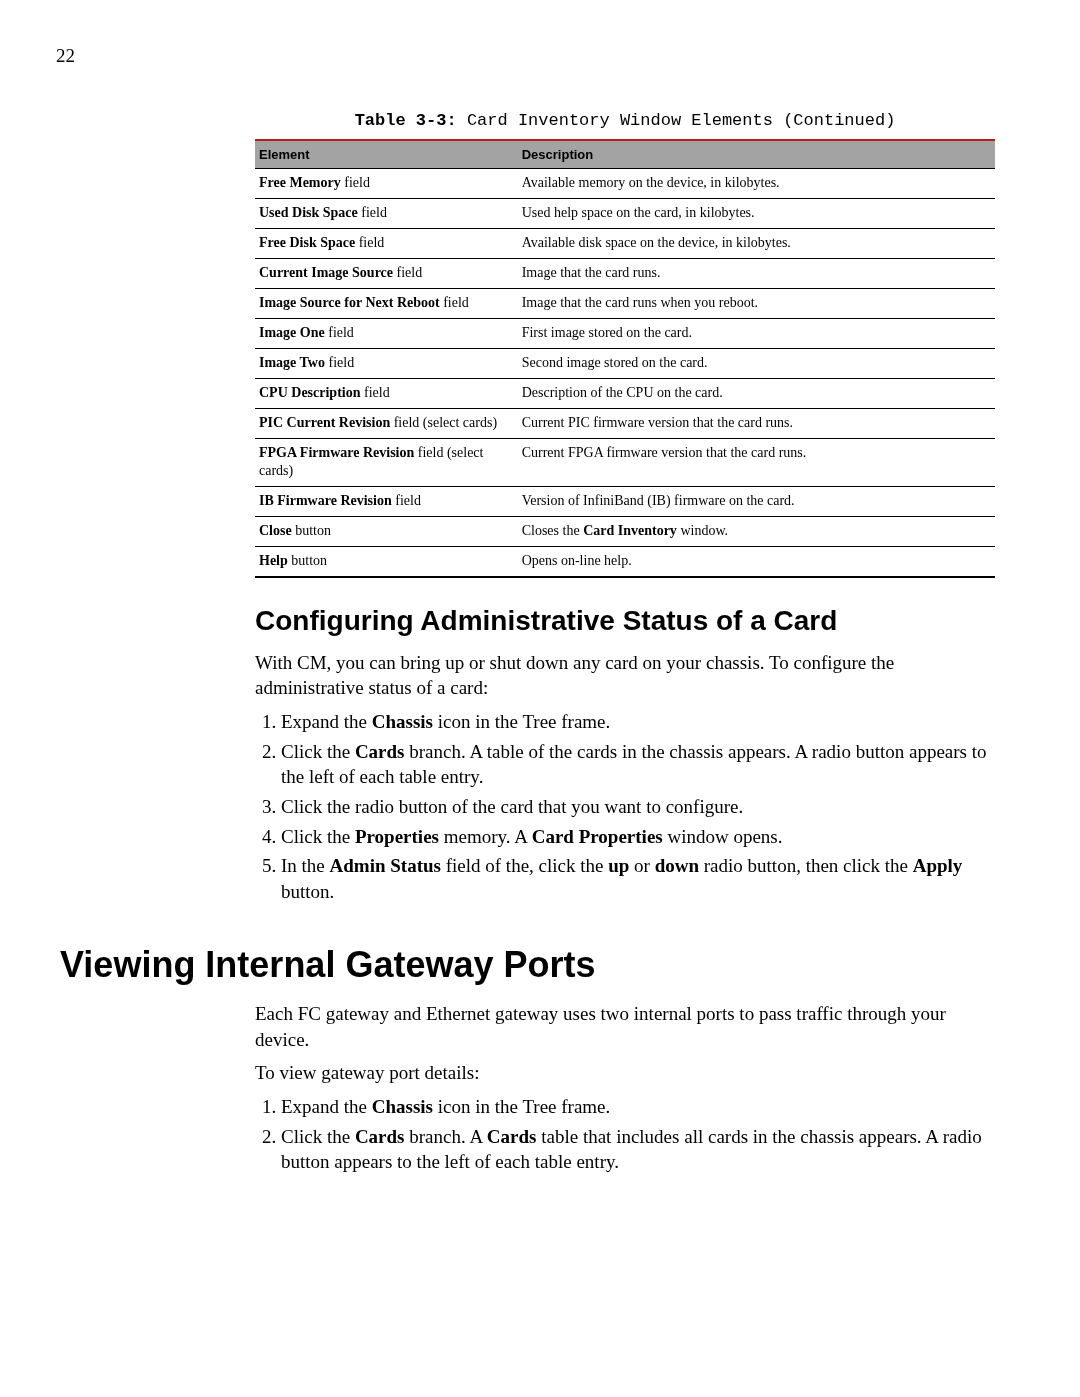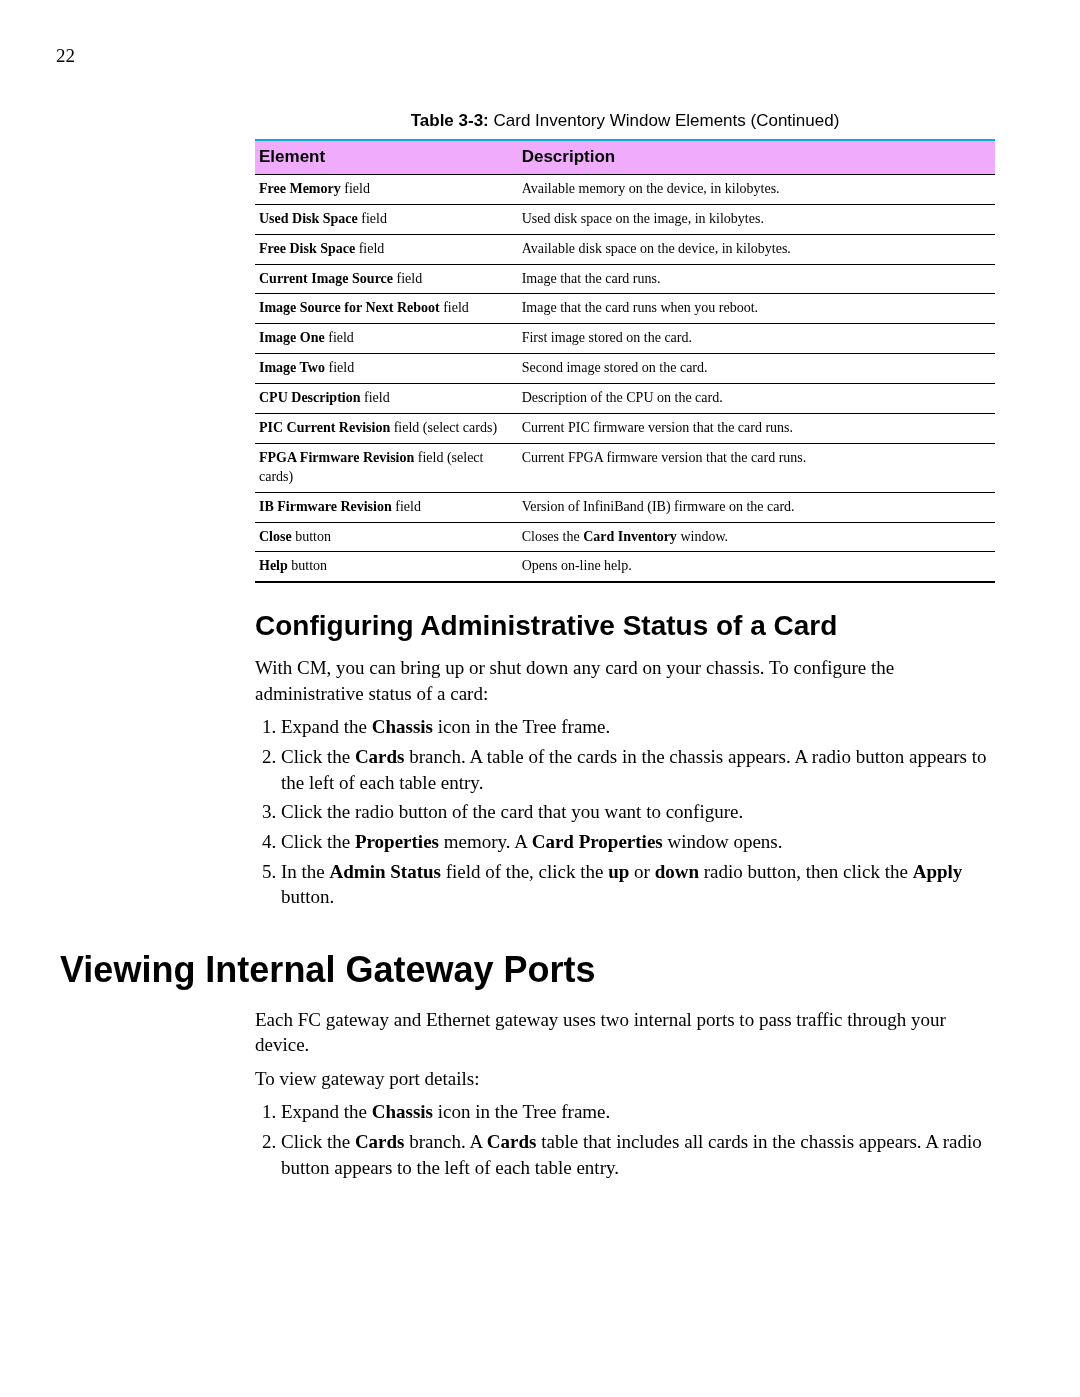--- a/index.html
+++ b/index.html
@@ -23,43 +23,43 @@
     left: 56px;
     font-size: 19px;
   }
   .content {
     margin-left: 195px;
     width: 740px;
     padding-top: 55px;
   }
   .caption {
     text-align: center;
-    font-family: Liberation Sans, sans-serif;
+    font-family: Liberation Mono, monospace;
     font-size: 17px;
     margin-bottom: 6px;
   }
   .caption .cap-label { font-weight: bold; }
   table.inv {
     border-collapse: collapse;
     width: 100%;
   }
   table.inv th, table.inv td {
     border-top: 1px solid #000;
     border-bottom: 1px solid #000;
     padding: 5px 6px 5px 4px;
     text-align: left;
     vertical-align: top;
     font-size: 14px;
   }
   table.inv thead th {
-    background: #f0abfc;
+    background: #a3a3a3;
     font-family: Arial, Helvetica, sans-serif;
     font-weight: bold;
-    font-size: 17px;
-    border-top: 2px solid #0ea5e9;
+    font-size: 13px;
+    border-top: 2px solid #b91c1c;
   }
   table.inv tbody tr:last-child td { border-bottom: 2px solid #000; }
   table.inv td.elem b { font-weight: bold; }
   table.inv td.elem { width: 35.5%; }
   h2.sub {
     font-family: Arial, Helvetica, sans-serif;
     font-weight: bold;
     font-size: 28px;
     margin: 24px 0 10px 0;
   }
@@ -115,21 +115,21 @@
           <th>Description</th>
         </tr>
       </thead>
       <tbody id="inv-body">
           <tr>
             <td class="elem"><b>Free Memory</b> field</td>
             <td>Available memory on the device, in kilobytes.</td>
           </tr>
           <tr>
             <td class="elem"><b>Used Disk Space</b> field</td>
-            <td>Used disk space on the image, in kilobytes.</td>
+            <td>Used help space on the card, in kilobytes.</td>
           </tr>
           <tr>
             <td class="elem"><b>Free Disk Space</b> field</td>
             <td>Available disk space on the device, in kilobytes.</td>
           </tr>
           <tr>
             <td class="elem"><b>Current Image Source</b> field</td>
             <td>Image that the card runs.</td>
           </tr>
           <tr>

